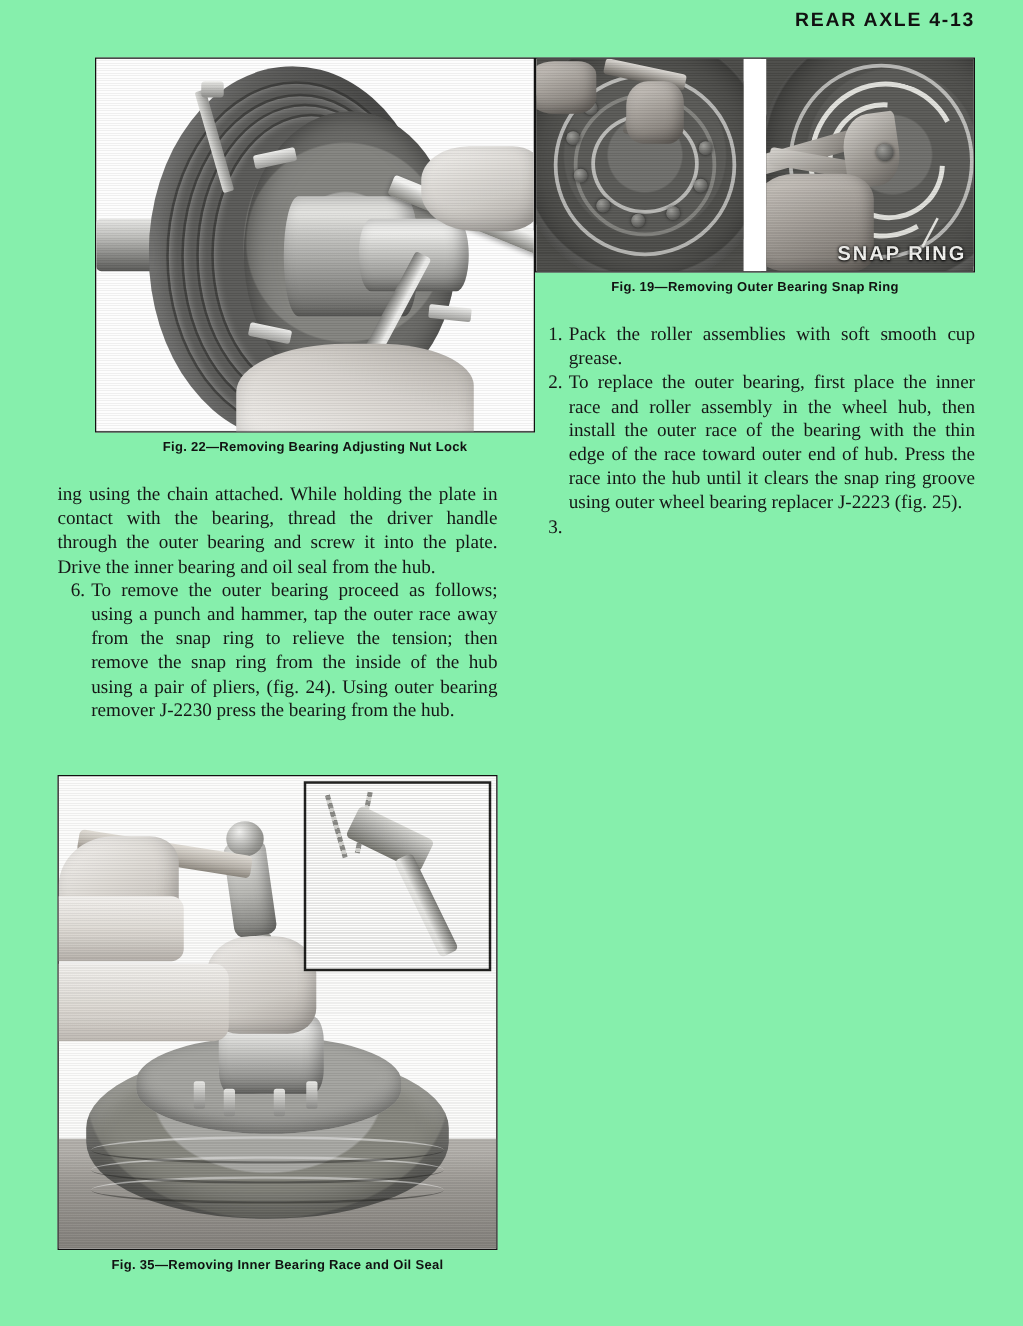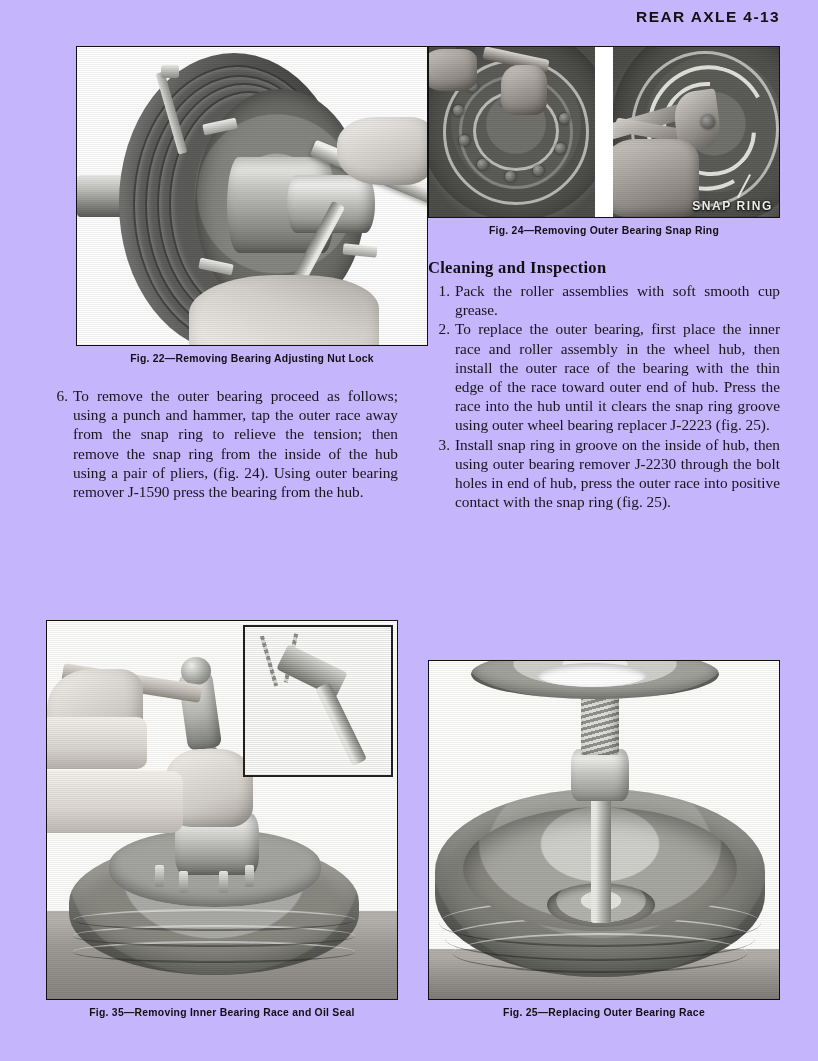--- a/index.html
+++ b/index.html
@@ -14,21 +14,21 @@
     font-family: "Liberation Serif", serif;
     color: #1a1a1a;
     overflow: hidden;
   }
 
   .page {
     position: absolute;
     left: 0; top: 0;
     width: 818px;
     height: 1061px;
-    background: #c4b5fd;
+    background: #86efac;
   }
 
   
   .page-header {
     position: absolute;
     top: 8px;
     right: 38px;
     font-family: "Liberation Sans", sans-serif;
     font-weight: bold;
     font-size: 15.5px;
@@ -246,21 +246,21 @@
     position:absolute;
     border:4px solid rgba(240,240,236,.9);
     border-radius:50%;
     border-right-color: transparent;
   }
   .f24-label {
     position:absolute;
     right:6px; bottom:4px;
     font-family:"Liberation Sans", sans-serif;
     font-weight:bold;
-    font-size:12px;
+    font-size:16px;
     letter-spacing:1.6px;
     color:#f2f2ef;
     text-shadow: 0 0 3px rgba(0,0,0,.85), 0 1px 2px rgba(0,0,0,.9);
     white-space:nowrap;
   }
   .f24-leader {
     position:absolute;
     right:34px; bottom:18px;
     width:2px; height:26px;
     transform: rotate(28deg);
@@ -513,52 +513,51 @@
           <div class="f24-plier" style="left:62px; top:44px; width:44px; height:58px; border-radius:50% 8% 44% 12%; transform:rotate(-8deg);"></div>
           <div class="f24-boltdot" style="left:88px; top:68px; width:14px; height:14px;"></div>
           <div class="f24-hand" style="left:-10px; top:92px; width:96px; height:78px; border-radius:34% 26% 18% 26%;"></div>
           <div class="f24-leader"></div>
           <div class="f24-label">SNAP RING</div>
           <div class="grain"></div>
         </div>
 
       </div>
     </div>
-    <div class="fig-caption">Fig. 24—Removing Outer Bearing Snap Ring</div>
+    <div class="fig-caption">Fig. 19—Removing Outer Bearing Snap Ring</div>
   </div>
 
   <div class="col col-right" style="top:258px;">
 
-    <h2 class="sec-head">Cleaning and Inspection</h2>
 
 
 
     <ol class="steps">
       <li>
         <span class="num">1.</span>
         <span>Pack the roller assemblies with soft smooth cup grease.</span>
       </li>
       <li>
         <span class="num">2.</span>
         <span>To replace the outer bearing, first place the inner race and roller assembly in the wheel hub, then install the outer race of the bearing with the thin edge of the race toward outer end of hub. Press the race into the hub until it clears the snap ring groove using outer wheel bearing replacer J-2223 (fig. 25).</span>
       </li>
       <li>
         <span class="num">3.</span>
-        <span>Install snap ring in groove on the inside of hub, then using outer bearing remover J-2230 through the bolt holes in end of hub, press the outer race into positive contact with the snap ring (fig. 25).</span>
       </li>
     </ol>
   </div>
 
   <div class="col col-left" style="top:386px;">
 
+    <p class="para">ing using the chain attached. While holding the plate in contact with the bearing, thread the driver handle through the outer bearing and screw it into the plate. Drive the inner bearing and oil seal from the hub.</p>
 
     <ol class="steps">
       <li>
         <span class="num">6.</span>
-        <span>To remove the outer bearing proceed as follows; using a punch and hammer, tap the outer race away from the snap ring to relieve the tension; then remove the snap ring from the inside of the hub using a pair of pliers, (fig. 24). Using outer bearing remover J-1590 press the bearing from the hub.</span>
+        <span>To remove the outer bearing proceed as follows; using a punch and hammer, tap the outer race away from the snap ring to relieve the tension; then remove the snap ring from the inside of the hub using a pair of pliers, (fig. 24). Using outer bearing remover J-2230 press the bearing from the hub.</span>
       </li>
     </ol>
   </div>
 
   <div class="figure" style="left:46px; top:620px; width:352px;">
     <div class="fig-frame" id="fig23-art" style="width:352px; height:380px;">
       <div class="photo">
         <div class="f23-bench"></div>
         <div class="f23-drum"></div>
         <div class="f23-drumband" style="bottom:36px;"></div>
@@ -585,34 +584,14 @@
           <div class="f23-plate"></div>
           <div class="f23-rod"></div>
           <div class="grain"></div>
         </div>
         <div class="grain"></div>
       </div>
     </div>
     <div class="fig-caption">Fig. 35—Removing Inner Bearing Race and Oil Seal</div>
   </div>
 
-  <div class="figure" style="left:428px; top:660px; width:352px;">
-    <div class="fig-frame" id="fig25-art" style="width:352px; height:340px;">
-      <div class="photo">
-        <div class="f25-bench"></div>
-        <div class="f25-drum"></div>
-        <div class="f25-band" style="left:10px; top:238px; width:322px; height:44px;"></div>
-        <div class="f25-band" style="left:16px; top:256px; width:310px; height:40px;"></div>
-        <div class="f25-band" style="left:24px; top:272px; width:294px; height:36px;"></div>
-        <div class="f25-bowl"></div>
-        <div class="f25-bore"></div>
-        <div class="f25-shaft"></div>
-        <div class="f25-collar"></div>
-        <div class="f25-screw"></div>
-        <div class="f25-wheel"></div>
-        <div class="f25-wheelhole"></div>
-        <div class="grain"></div>
-      </div>
-    </div>
-    <div class="fig-caption">Fig. 25—Replacing Outer Bearing Race</div>
-  </div>
 
 </div>
 
 </body></html>

